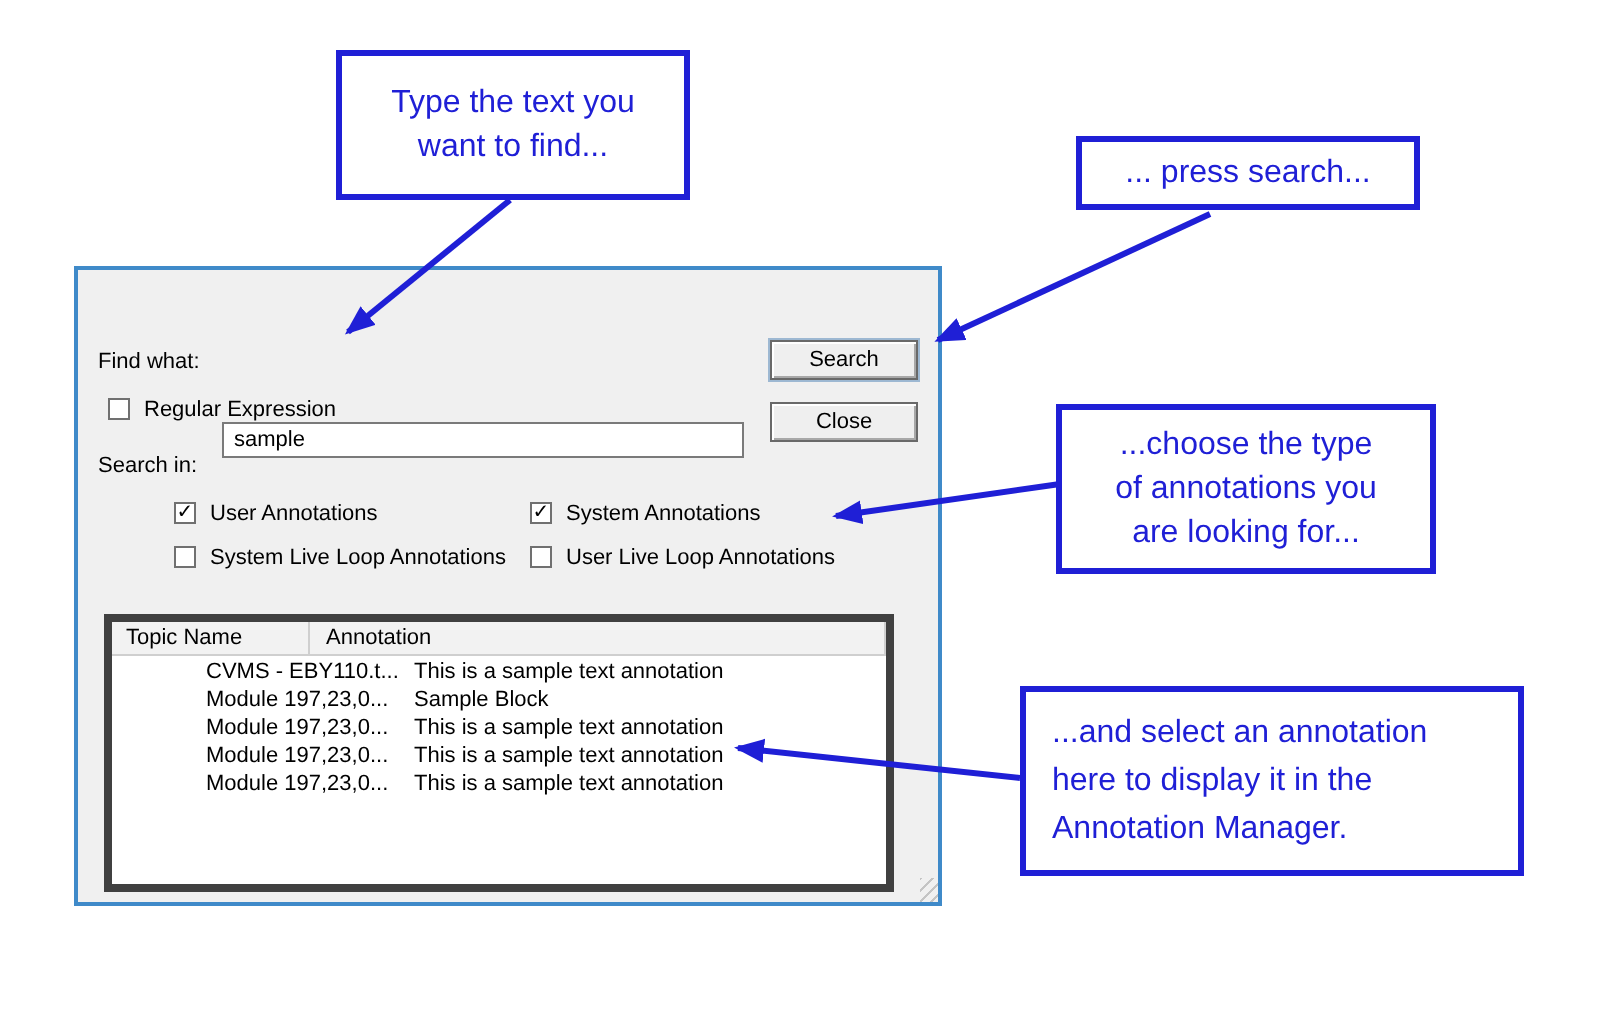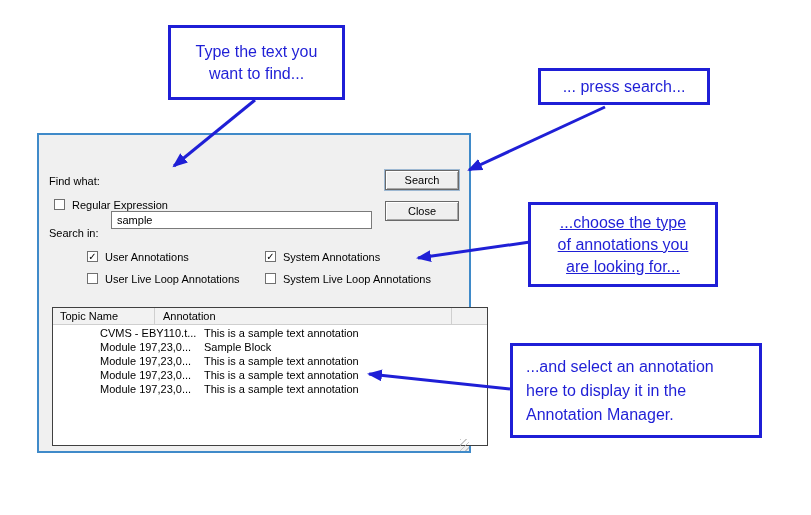--- a/index.html
+++ b/index.html
@@ -56,22 +56,22 @@
   .cb-item{position:relative;display:flex;align-items:center;gap:7px;height:13px;}
   .cb-label{font-size:11px;color:#000;white-space:nowrap;}
   .regex-item{position:absolute;left:15px;top:63px;}
   .cb-grid{
     position:absolute;left:48px;top:115px;width:370px;
     display:grid;grid-template-columns:178px auto;row-gap:9px;
   }
 
   
   .listview{
-    position:absolute;left:13px;top:172px;width:436px;height:139px;
-    background:#ffffff;border:1px solid #404040;box-sizing:border-box;overflow:hidden;
+    position:absolute;left:13px;top:172px;width:395px;height:139px;
+    background:#ffffff;border:4px solid #404040;box-sizing:border-box;overflow:hidden;
   }
   .list-header{
     position:absolute;left:0;top:0;right:0;height:17px;background:#f2f2f2;
     border-bottom:1px solid #cfcfcf;display:flex;box-sizing:border-box;
   }
   .hcell{font-size:11px;color:#000;padding:2px 0 0 7px;box-sizing:border-box;}
   .hcell-topic{width:102px;border-right:1px solid #cfcfcf;}
   .hcell-anno{width:297px;border-right:1px solid #cfcfcf;padding-left:8px;}
   .list-rows{position:absolute;left:0;top:18px;right:4px;margin-left:40px;}
   .lrow{display:flex;height:14px;line-height:14px;font-size:11px;color:#000;white-space:nowrap;}
@@ -87,21 +87,21 @@
   
   .callout{
     position:absolute;background:#ffffff;border:3px solid var(--callout-blue);
     box-sizing:border-box;color:var(--callout-blue);
     font-size:16px;line-height:22px;white-space:pre-line;
     display:flex;align-items:center;justify-content:center;text-align:center;
     z-index:6;
   }
   .callout-1{left:168px;top:25px;width:177px;height:75px;}
   .callout-2{left:538px;top:68px;width:172px;height:37px;}
-  .callout-3{left:528px;top:202px;width:190px;height:85px;text-decoration:underline;}
+  .callout-3{left:528px;top:202px;width:190px;height:85px;}
   .callout-4{
     left:510px;top:343px;width:252px;height:95px;
     justify-content:flex-start;text-align:left;padding-left:13px;line-height:24px;
   }
 
   
   .arrows{position:absolute;left:0;top:0;width:811px;height:515px;z-index:5;pointer-events:none;}
   .arrow-line{stroke:var(--callout-blue);stroke-width:3;fill:none;}
   .arrowhead{fill:var(--callout-blue);}
 </style>
@@ -130,25 +130,25 @@
         <label class="cb-item">
           <span class="cb-box">✓</span>
           <span class="cb-label">User Annotations</span>
         </label>
         <label class="cb-item">
           <span class="cb-box">✓</span>
           <span class="cb-label">System Annotations</span>
         </label>
         <label class="cb-item">
           <span class="cb-box"></span>
+          <span class="cb-label">System Live Loop Annotations</span>
+        </label>
+        <label class="cb-item">
+          <span class="cb-box"></span>
           <span class="cb-label">User Live Loop Annotations</span>
-        </label>
-        <label class="cb-item">
-          <span class="cb-box"></span>
-          <span class="cb-label">System Live Loop Annotations</span>
         </label>
       </div>
 
     <div class="listview">
       <div class="list-header">
         <span class="hcell hcell-topic">Topic Name</span>
         <span class="hcell hcell-anno">Annotation</span>
       </div>
       <div class="list-rows">
           <div class="lrow">

